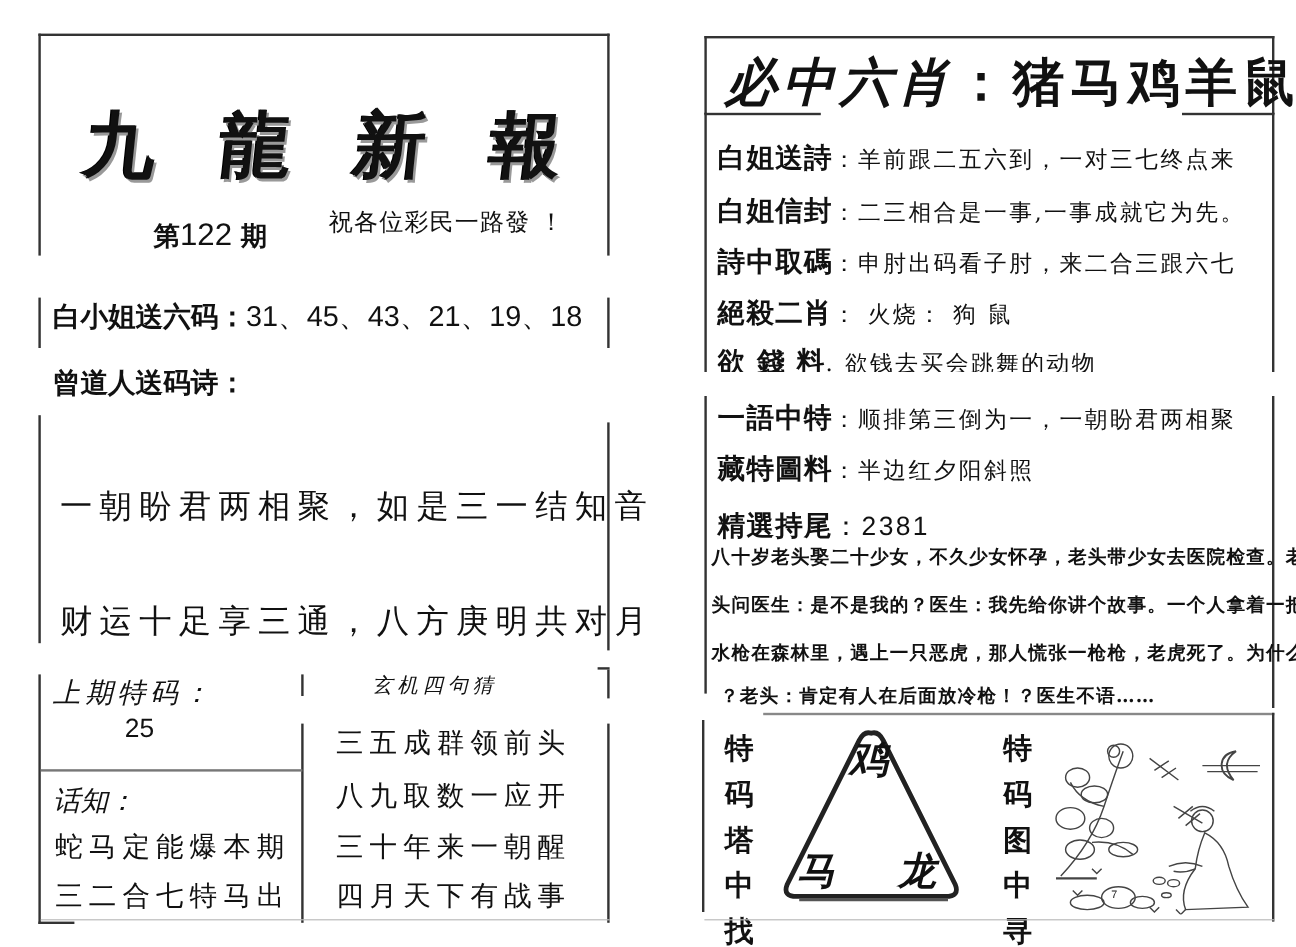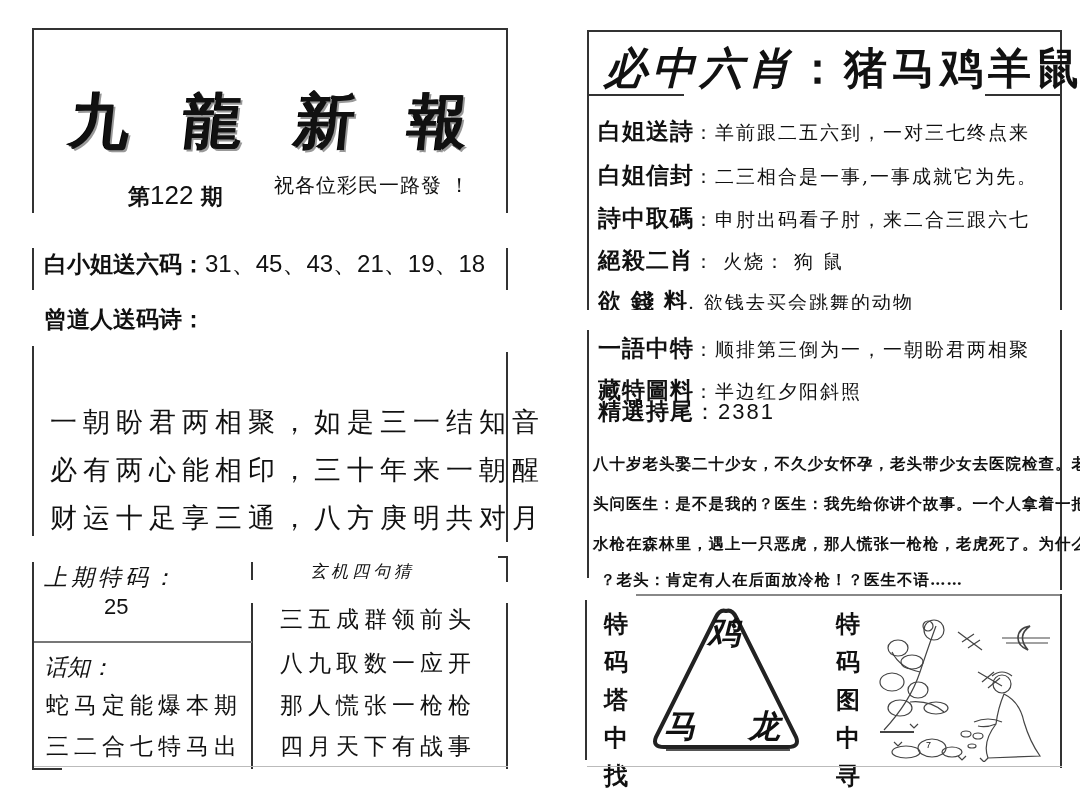--- a/index.html
+++ b/index.html
@@ -84,41 +84,40 @@
 <div class="vline" style="left:506px; top:352px; height:190px;"></div>
 
 <div class="abs" id="pick6">
   <span class="lbl-heavy" style="margin-left:12px;">白小姐送六码：</span><span class="nums">31、45、43、21、19、18</span>
 </div>
 
 <div class="abs lbl-heavy" id="poem-head">曾道人送码诗：</div>
 
 <div class="abs" id="poem">
   <div class="poem-line" style="top:58px;">一朝盼君两相聚，如是三一结知音</div>
-  <div class="poem-line" style="top:106px;">必有两心能相印，三十年来一朝醒</div>
   <div class="poem-line" style="top:154px;">财运十足享三通，八方庚明共对月</div>
 </div>
 
 <div class="vline" style="left:32px; top:562px; height:208px;"></div>
 <div class="vline" style="left:251px; top:562px; height:18px;"></div>
 <div class="vline" style="left:251px; top:603px; height:166px;"></div>
 <div class="vline" style="left:506px; top:558px; height:24px;"></div>
 <div class="vline" style="left:506px; top:603px; height:166px;"></div>
 <div class="hline" style="left:498px; top:556px; width:10px;"></div>
 <div class="hline" style="left:34px; top:641px; width:218px; background:#777;"></div>
 <div class="hline" style="left:32px; top:768px; width:30px;"></div>
 <div class="hline" style="left:34px; top:766px; width:474px; height:1px; background:#bbb;"></div>
 
 <div class="abs" id="last-label">上期特码：</div>
 <div class="abs" id="last-num">25</div>
 
 <div class="abs" id="riddle-title">玄机四句猜</div>
 <div class="r-line" style="left:280px; top:604px;">三五成群领前头</div>
 <div class="r-line" style="left:280px; top:648px;">八九取数一应开</div>
-<div class="r-line" style="left:280px; top:690px;">那人慌张一枪枪</div>
+<div class="r-line" style="left:280px; top:690px;">三十年来一朝醒</div>
 <div class="r-line" style="left:280px; top:731px;">四月天下有战事</div>
 
 <div class="abs" id="hint-label">话知：</div>
 <div class="r-line" style="left:46px; top:690px;">蛇马定能爆本期</div>
 <div class="r-line" style="left:46px; top:731px;">三二合七特马出</div>
 
 <div class="abs" id="r-top"></div>
 <div class="hline" style="left:587px; top:94px; width:97px;"></div>
 <div class="hline" style="left:985px; top:94px; width:77px;"></div>
 <div class="abs" id="r-head">
@@ -146,21 +145,21 @@
 
 <div class="vline" style="left:587px; top:330px; height:248px;"></div>
 <div class="vline" style="left:1060px; top:330px; height:260px;"></div>
 
 <div class="r-row" style="top:333px;">
   <span class="r-key">一語中特</span><span class="r-val">：顺排第三倒为一，一朝盼君两相聚</span>
 </div>
 <div class="r-row" style="top:375px;">
   <span class="r-key">藏特圖料</span><span class="r-val">：半边红夕阳斜照</span>
 </div>
-<div class="r-row" style="top:396px;">
+<div class="r-row" style="top:423px;">
   <span class="r-key">精選持尾</span><span class="r-val" style="font-family:'Liberation Sans', sans-serif; font-size:22px;">：2381</span>
 </div>
 
 <div class="joke" style="top:454px;">八十岁老头娶二十少女，不久少女怀孕，老头带少女去医院检查。老</div>
 <div class="joke" style="top:494px;">头问医生：是不是我的？医生：我先给你讲个故事。一个人拿着一把</div>
 <div class="joke" style="top:534px;">水枪在森林里，遇上一只恶虎，那人慌张一枪枪，老虎死了。为什么</div>
 <div class="joke" style="top:570px; left:600px;">？老头：肯定有人在后面放冷枪！？医生不语……</div>
 <div class="hline" style="left:636px; top:594px; width:426px; background:#888;"></div>
 
 <div class="vline" style="left:585px; top:600px; height:160px;"></div>

